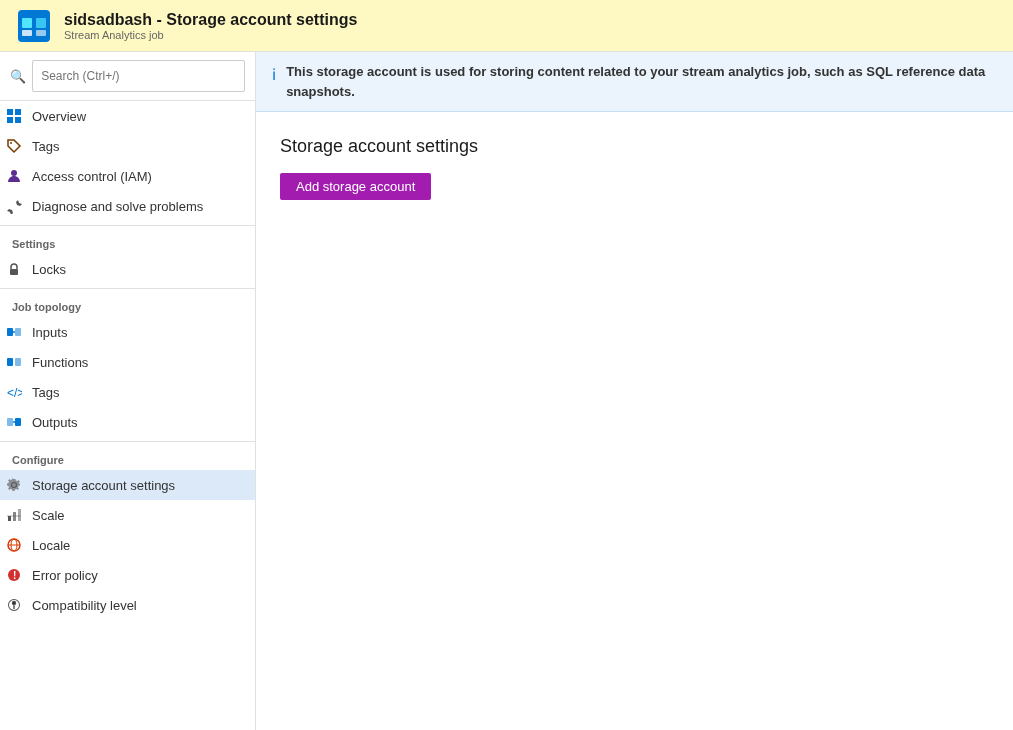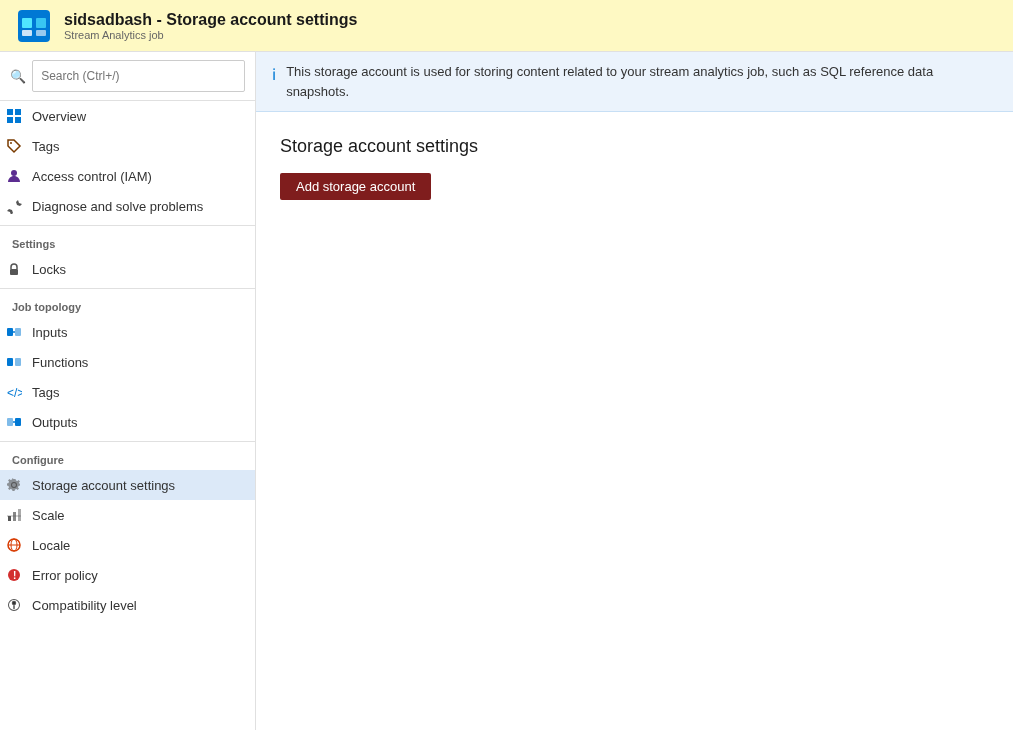--- a/index.html
+++ b/index.html
@@ -25,24 +25,24 @@
     .nav-item { display: flex; align-items: center; padding: 7px 6px; cursor: pointer; gap: 10px; font-size: 13px; color: #333; white-space: nowrap; }
     .nav-item.active { background: #dce9f8; }
     .nav-icon { width: 16px; height: 16px; display: flex; align-items: center; justify-content: center; flex-shrink: 0; }
     .section-label { padding: 12px 12px 4px 12px; font-size: 11px; font-weight: 600; color: #666; text-transform: none; border-top: 1px solid #e0e0e0; margin-top: 4px; }
     .section-label:first-child { border-top: none; }
 
     
     .main { flex: 1; display: flex; flex-direction: column; overflow: auto; background: #fff; }
     .info-banner { background: #ebf3fc; border-bottom: 1px solid #c7dff5; padding: 10px 16px; display: flex; align-items: flex-start; gap: 10px; }
     .info-icon { color: #0078d4; font-size: 16px; flex-shrink: 0; margin-top: 1px; }
-    .info-text { font-size: 13px; color: #333; line-height: 1.5; }
+    .info-text { font-size: 13px; color: #333; line-height: 1.5; font-weight: bold; }
     .content-area { padding: 24px; }
     .page-title { font-size: 18px; font-weight: 400; color: #1a1a1a; margin-bottom: 16px; }
-    .btn-primary { background: #7f1d1d; color: #fff; border: none; padding: 6px 16px; font-size: 13px; cursor: pointer; border-radius: 2px; font-family: inherit; }
+    .btn-primary { background: #a21caf; color: #fff; border: none; padding: 6px 16px; font-size: 13px; cursor: pointer; border-radius: 2px; font-family: inherit; }
 
     
     .sidebar::-webkit-scrollbar { width: 6px; }
     .sidebar::-webkit-scrollbar-thumb { background: #ccc; border-radius: 3px; }
 
     
     .icon-overview { color: #0078d4; }
     .icon-activity { color: #0078d4; }
     .icon-access { color: #5c2d91; }
     .icon-tags { color: #7a3b00; }

